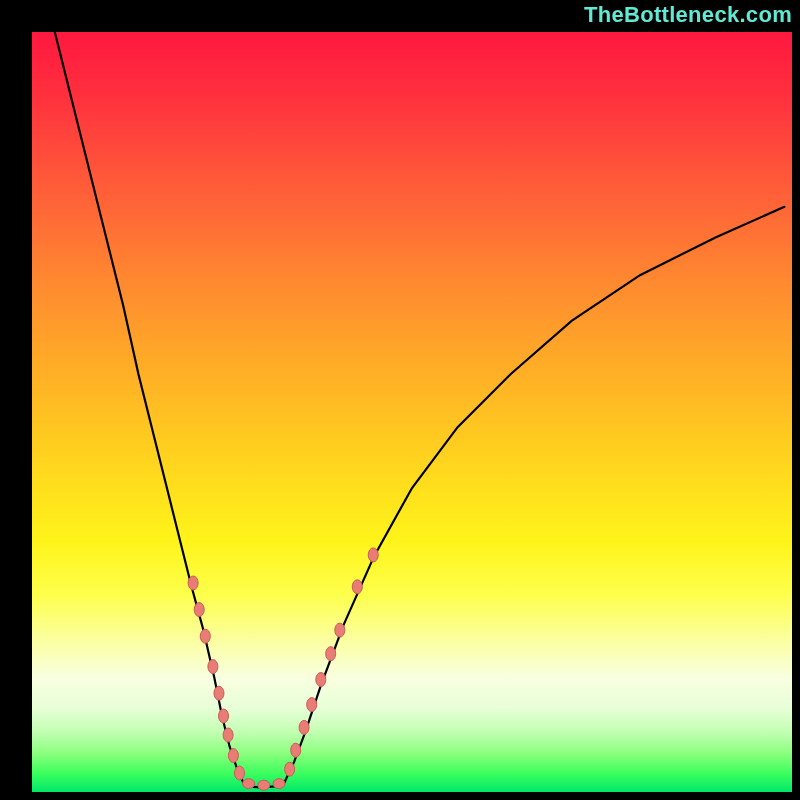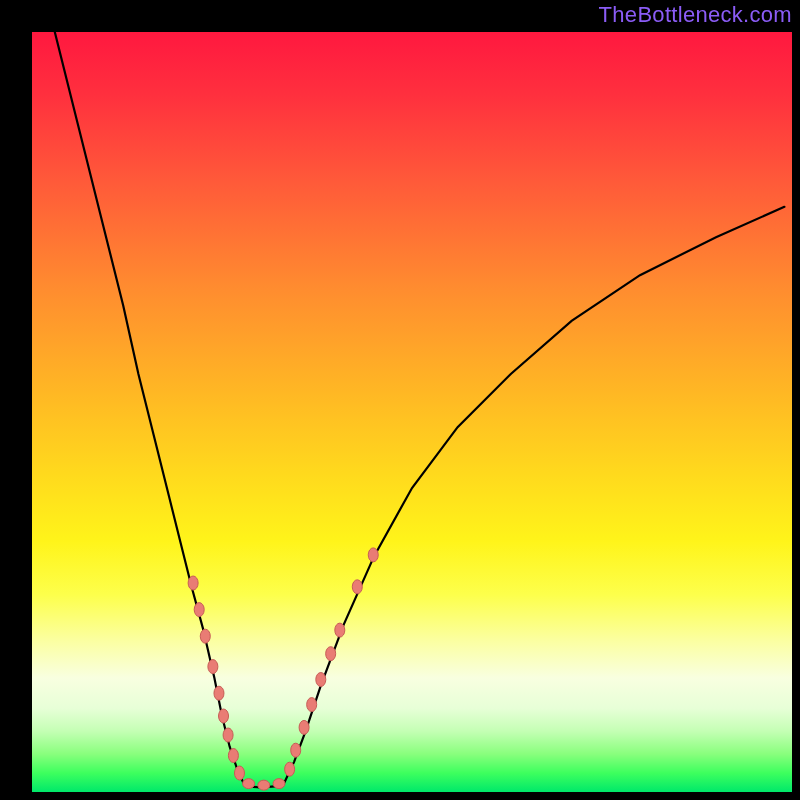--- a/index.html
+++ b/index.html
@@ -41,23 +41,23 @@
       #89ff7d 95%,
       #3dff5e 97.5%,
       #00e86a 100%
     );
     overflow: hidden;
   }
   .watermark {
     position: absolute;
     top: 2px;
     right: 8px;
-    color: #8b5cf6;
+    color: #5eead4;
     font-size: 22px;
-    font-weight: 400;
+    font-weight: 700;
     letter-spacing: 0.3px;
     z-index: 5;
   }
   svg.curve-layer {
     position: absolute;
     left: 0;
     top: 0;
     width: 760px;
     height: 760px;
     z-index: 2;

